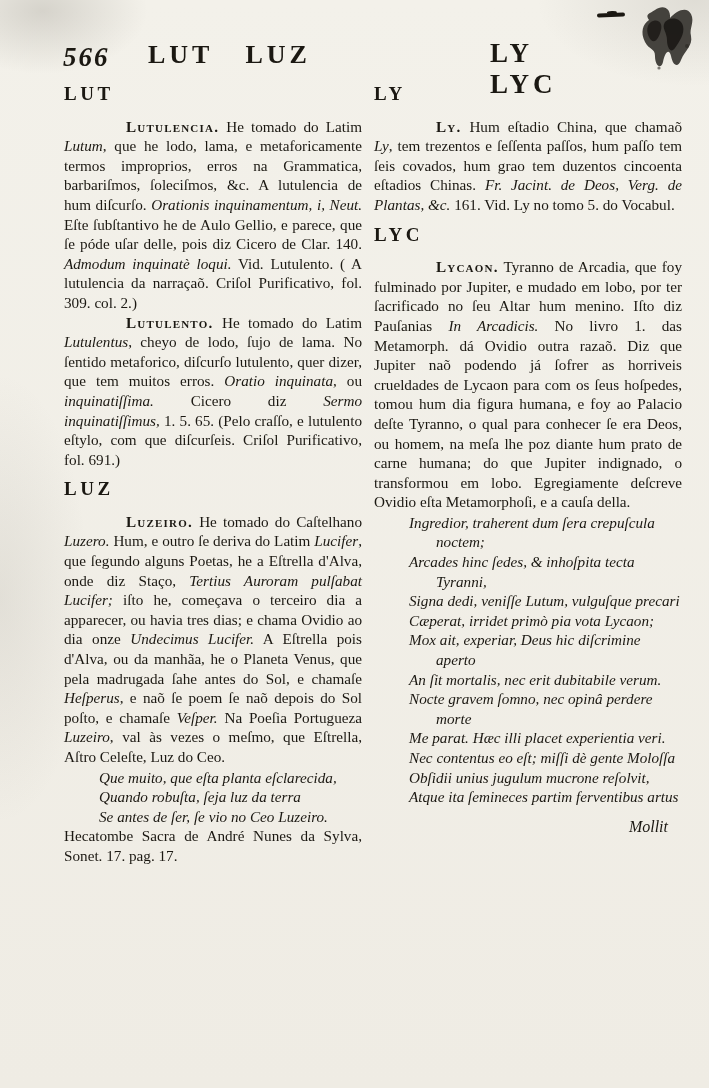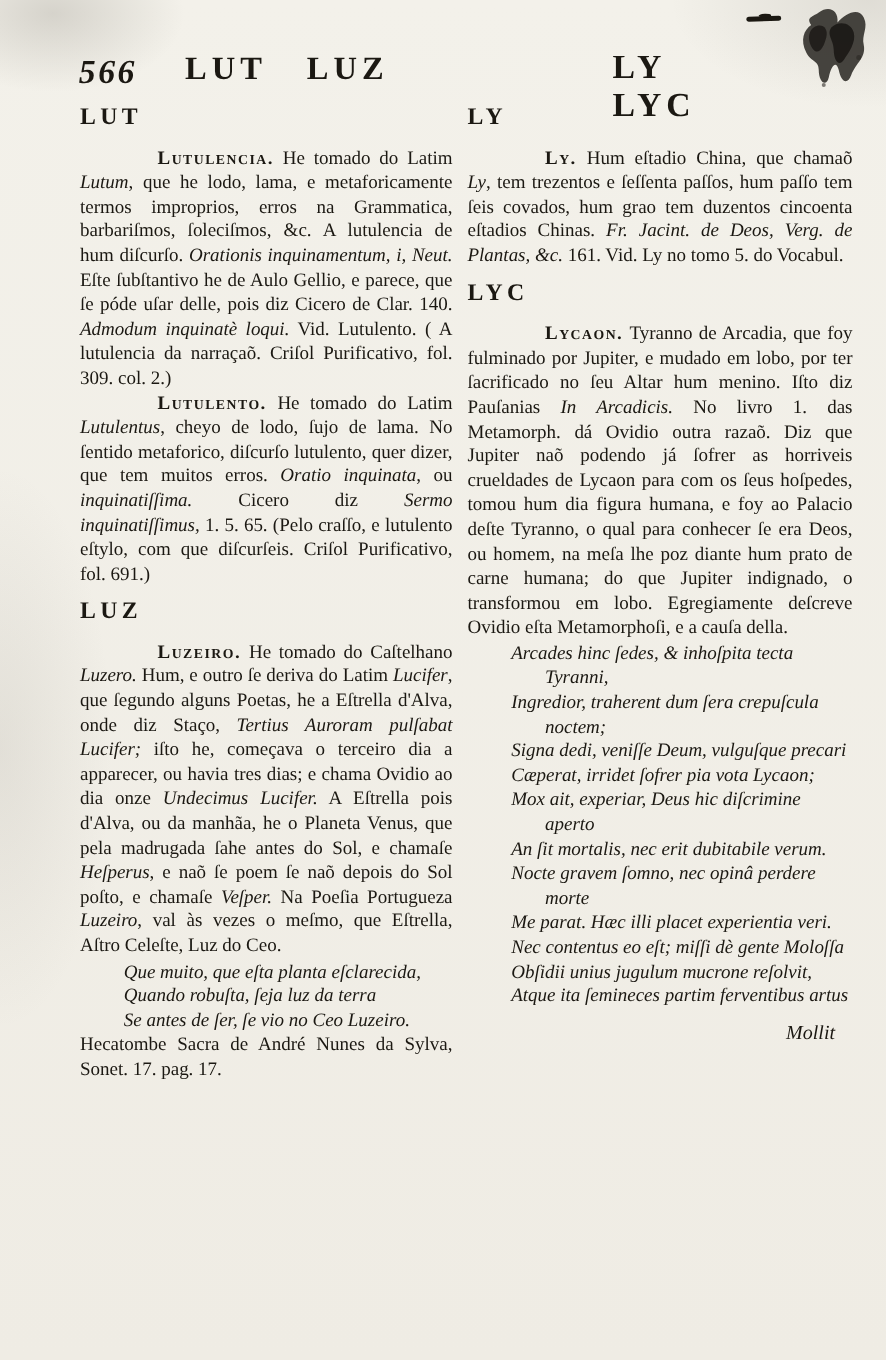--- a/index.html
+++ b/index.html
@@ -108,24 +108,24 @@
     <div class="column col-right">
       <h3 class="section-heading first">LY</h3>
 
       <p class="entry"><span class="headword">Ly.</span><span><span> Hum eſtadio China, que chamaõ </span><span class="it">Ly</span><span>, tem trezentos e ſeſſenta paſſos, hum paſſo tem ſeis covados, hum grao tem duzentos cincoenta eſtadios Chinas. </span><span class="it">Fr. Jacint. de Deos, Verg. de Plantas, &amp;c.</span><span> 161. Vid. Ly no tomo 5. do Vocabul.</span></span></p>
 
       <h3 class="section-heading">LYC</h3>
 
       <p class="entry"><span class="headword">Lycaon.</span><span><span> Tyranno de Arcadia, que foy fulminado por Jupiter, e mudado em lobo, por ter ſacrificado no ſeu Altar hum menino. Iſto diz Pauſanias </span><span class="it">In Arcadicis.</span><span> No livro 1. das Metamorph. dá Ovidio outra razaõ. Diz que Jupiter naõ podendo já ſofrer as horriveis crueldades de Lycaon para com os ſeus hoſpedes, tomou hum dia figura humana, e foy ao Palacio deſte Tyranno, o qual para conhecer ſe era Deos, ou homem, na meſa lhe poz diante hum prato de carne humana; do que Jupiter indignado, o transformou em lobo. Egregiamente deſcreve Ovidio eſta Metamorphoſi, e a cauſa della.</span></span></p>
 
       <div class="verse">
+          <div class="vline">Ingredior, traherent dum ſera crepuſcula noctem;</div>
           <div class="vline">Arcades hinc ſedes, &amp; inhoſpita tecta Tyranni,</div>
-          <div class="vline">Ingredior, traherent dum ſera crepuſcula noctem;</div>
-          <div class="vline">Signa dedi, veniſſe Deum, vulguſque precari</div>
-          <div class="vline">Cæperat, irridet ſofrer pia vota Lycaon;</div>
+          <div class="vline">Signa dedi, veniſſe Lutum, vulguſque precari</div>
+          <div class="vline">Cæperat, irridet primò pia vota Lycaon;</div>
           <div class="vline">Mox ait, experiar, Deus hic diſcrimine aperto</div>
           <div class="vline">An ſit mortalis, nec erit dubitabile verum.</div>
           <div class="vline">Nocte gravem ſomno, nec opinâ perdere morte</div>
           <div class="vline">Me parat. Hæc illi placet experientia veri.</div>
           <div class="vline">Nec contentus eo eſt; miſſi dè gente Moloſſa</div>
           <div class="vline">Obſidii unius jugulum mucrone reſolvit,</div>
           <div class="vline">Atque ita ſemineces partim ferventibus artus</div>
         </div>
 
       <div class="catchword">Mollit</div>

